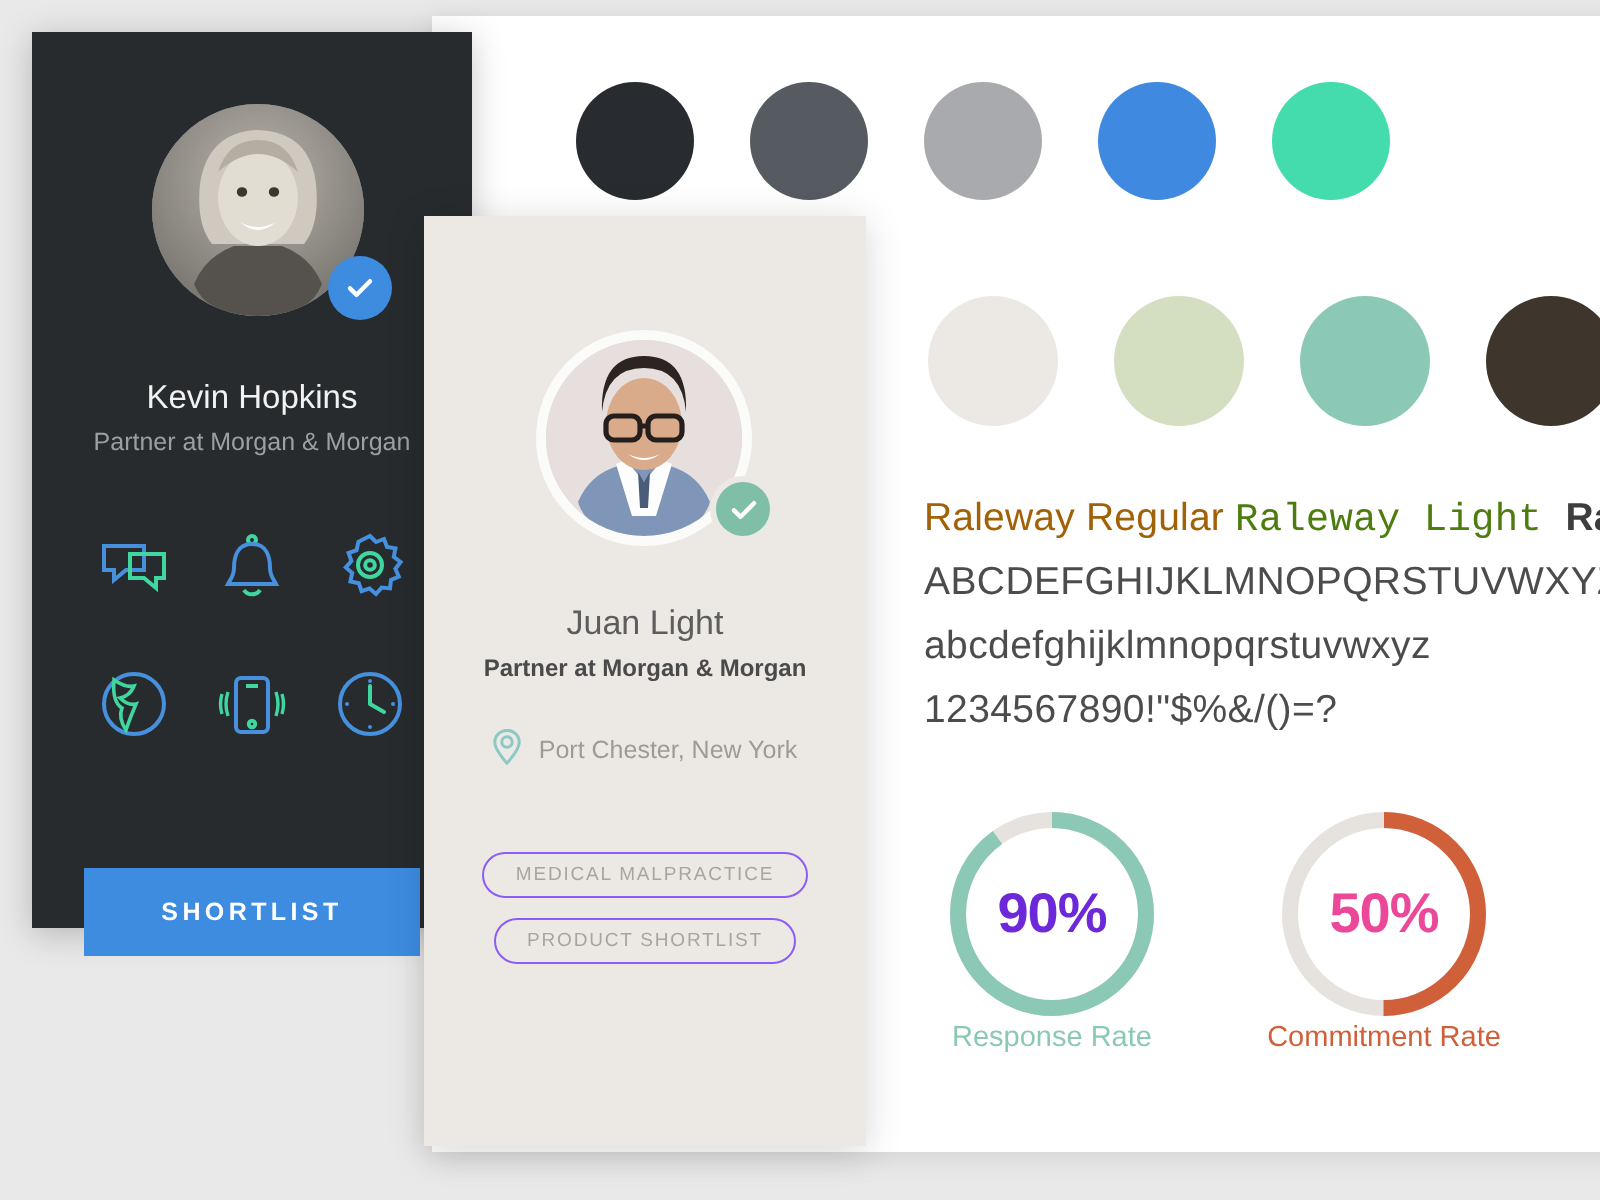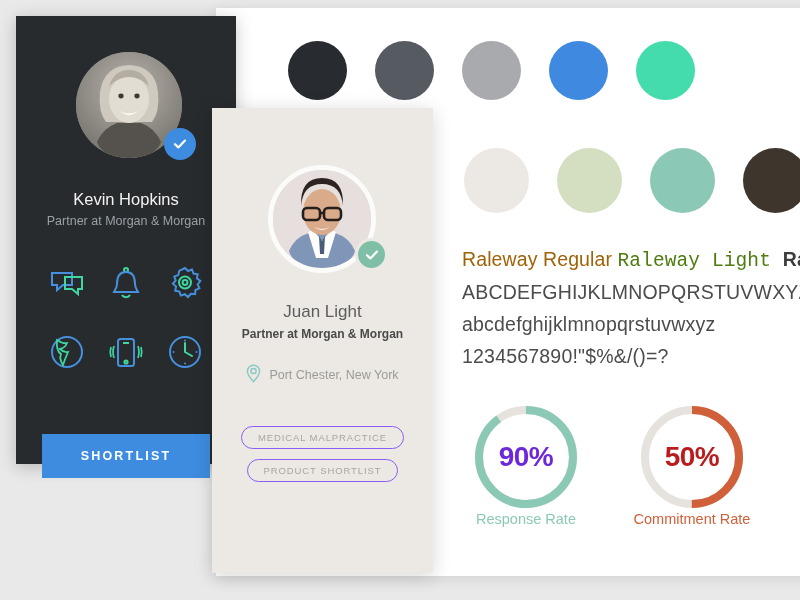--- a/index.html
+++ b/index.html
@@ -162,21 +162,21 @@
       </div>
       <div class="ring-label" id="lab-0" style="color: rgb(139, 201, 182);">Response Rate</div>
     </div>
 
     <div class="ring-wrap">
       <div class="ring">
         <svg width="108" height="108" viewBox="0 0 108 108">
           <circle cx="54" cy="54" r="47" fill="none" stroke="#e6e3de" stroke-width="8"></circle>
           <circle id="arc-1" cx="54" cy="54" r="47" fill="none" stroke="#d0603a" stroke-width="8" stroke-linecap="butt" stroke-dasharray="147.6548547187203 295.3097094374406"></circle>
         </svg>
-        <div class="ring-val" id="val-1" style="color: #b91c1c;">50%</div>
+        <div class="ring-val" id="val-1" style="color: #ec4899;">50%</div>
       </div>
       <div class="ring-label" id="lab-1" style="color: rgb(208, 96, 58);">Commitment Rate</div>
     </div>
 
     <div class="ring-wrap">
 
       <div class="ring-label" id="lab-2" style="color: rgb(51, 48, 44);">Referrals</div>
     </div>
 
   </div>

